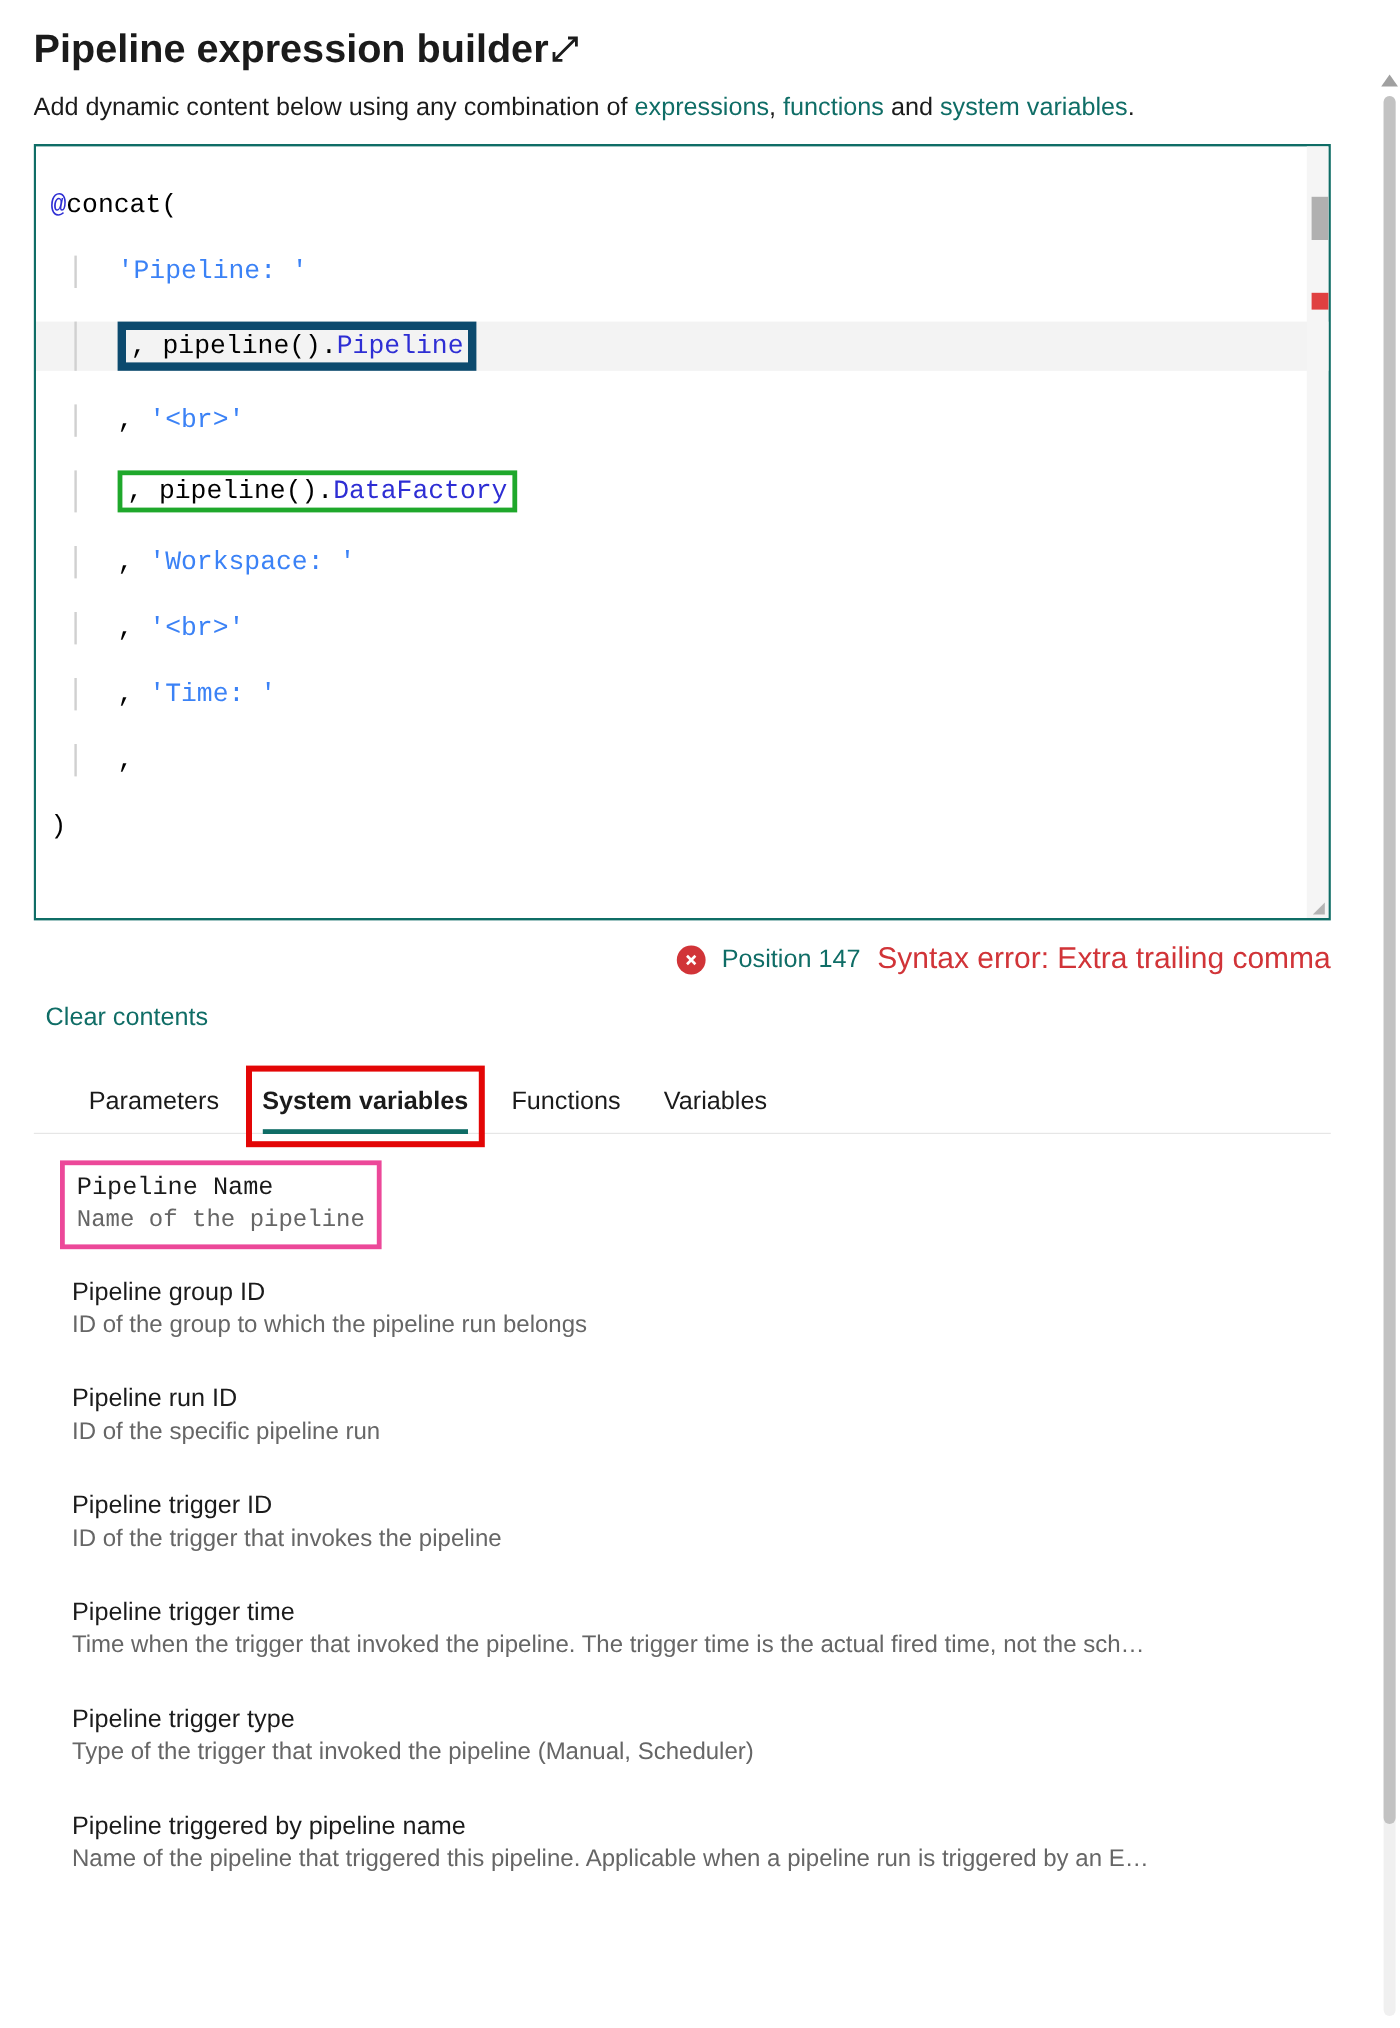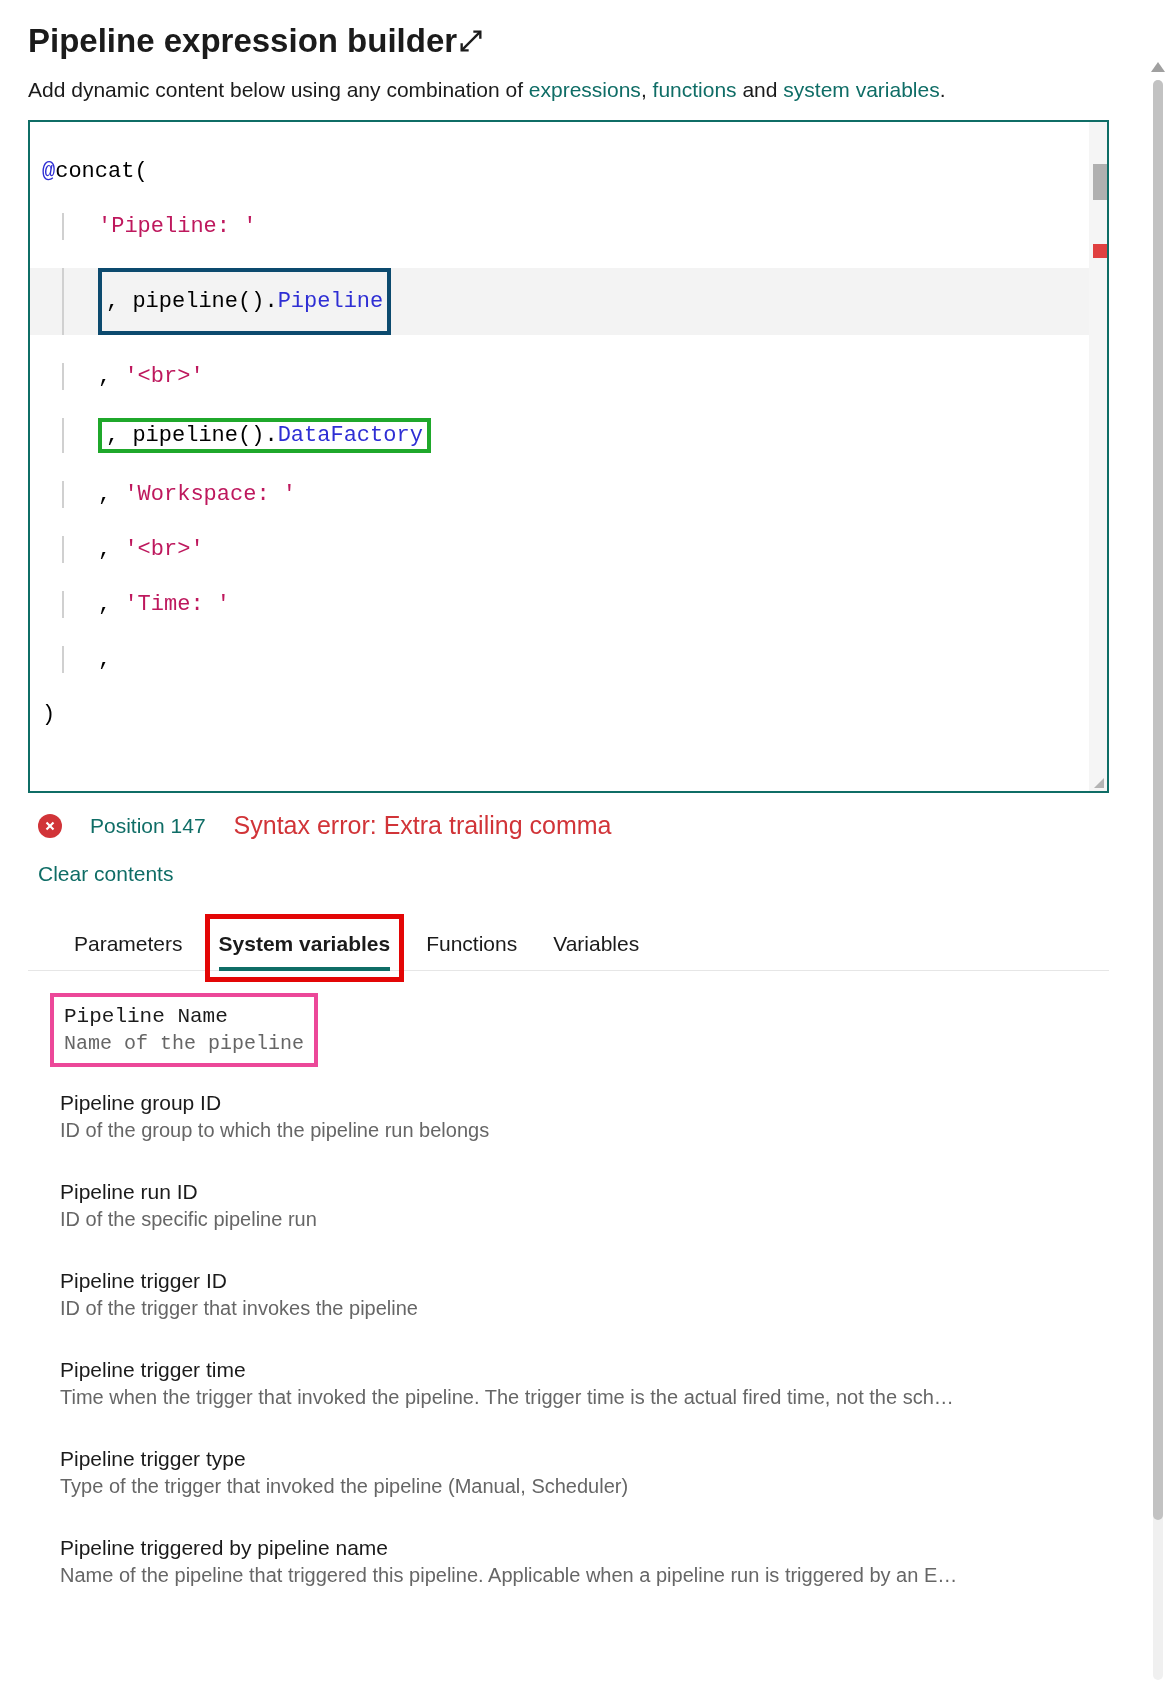--- a/index.html
+++ b/index.html
@@ -76,35 +76,35 @@
       padding-left: 0;
     }
     .code-gutter {
       border-left: 2px solid #d0d0d0;
       margin-left: 20px;
       padding-left: 34px;
       display: inline-block;
     }
     .code-at { color: #2e2ed4; }
     .code-func { color: #000000; }
-    .code-str { color: #be185d; }
+    .code-str { color: #3b82f6; }
     .code-prop { color: #2e2ed4; }
     .code-punc { color: #000000; }
     .highlight-line {
       background: #f3f3f3;
       display: block;
       margin-left: -12px;
       padding-left: 12px;
       margin-right: -20px;
       padding-right: 20px;
     }
     .box-black {
-      border: 4px solid #0c4a6e;
+      border: 7px solid #0c4a6e;
       display: inline-block;
-      padding: 16px 4px;
+      padding: 0 4px;
       font-family: Liberation Mono, monospace;
     }
     .box-green {
       border: 4px solid #1fa82b;
       display: inline-block;
       padding: 0 4px;
     }
     .scrollbar-track {
       position: absolute;
       right: 0;
@@ -144,23 +144,24 @@
       bottom: 1px;
       width: 0;
       height: 0;
       border-left: 10px solid transparent;
       border-bottom: 10px solid #888;
       opacity: 0.6;
     }
     .error-row {
       display: flex;
       align-items: center;
-      gap: 28px;
+      gap: 14px;
       margin-bottom: 22px;
       padding-left: 10px;
+      justify-content: flex-end;
     }
     .error-icon {
       width: 24px;
       height: 24px;
       background: #d13438;
       border-radius: 50%;
       display: flex;
       align-items: center;
       justify-content: center;
       color: #fff;

